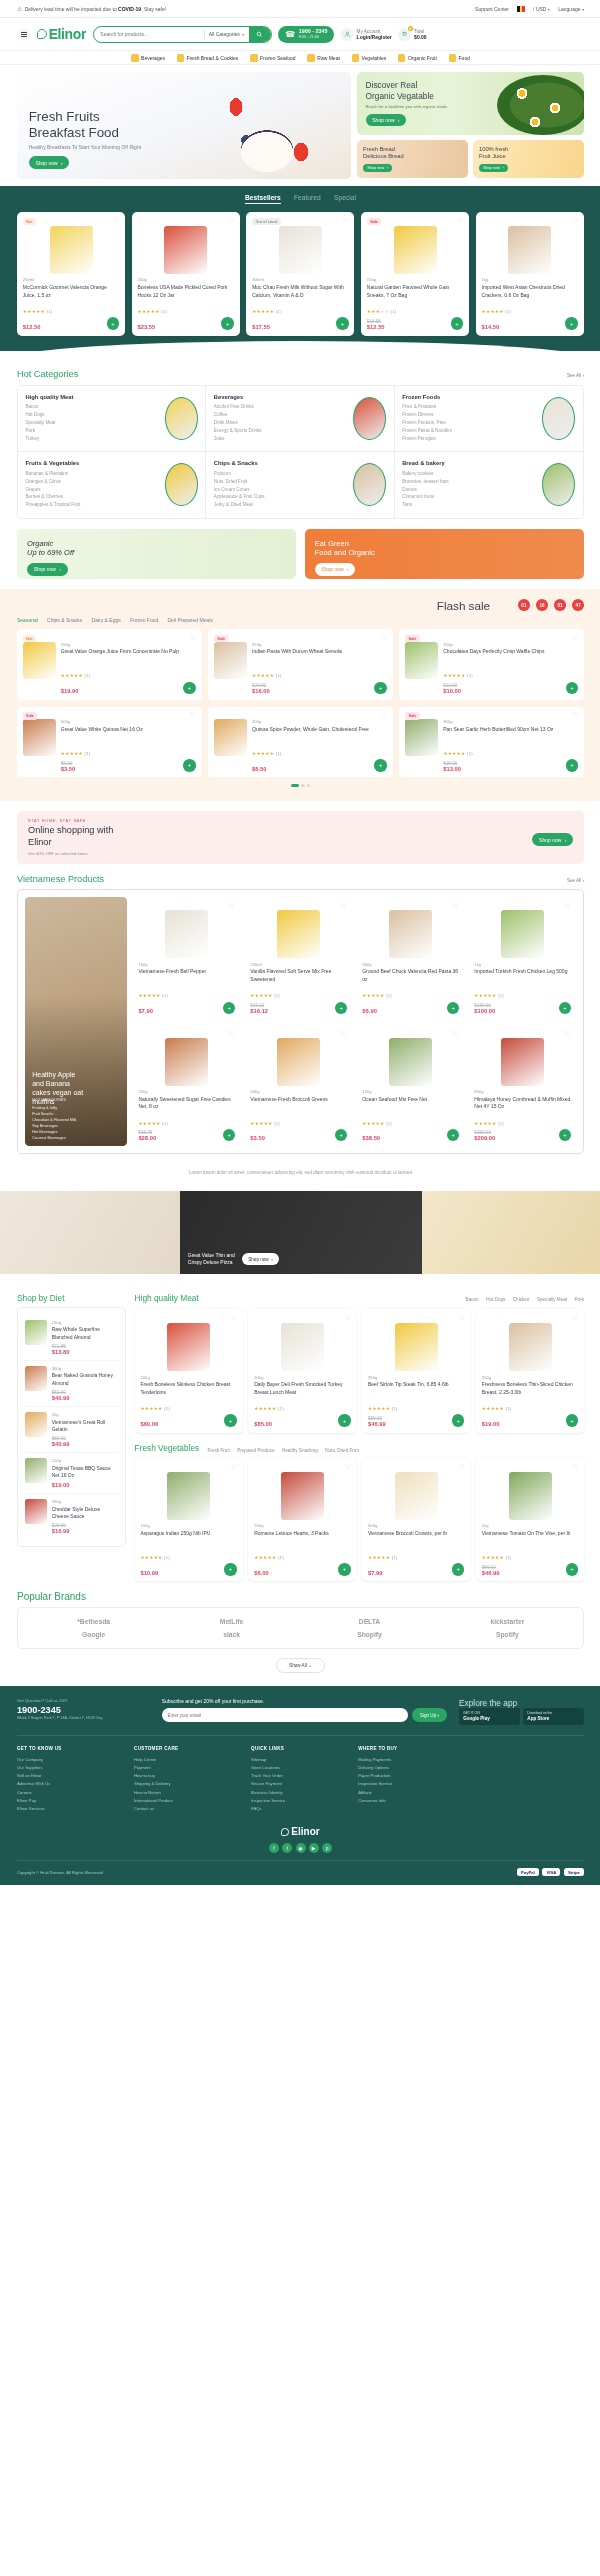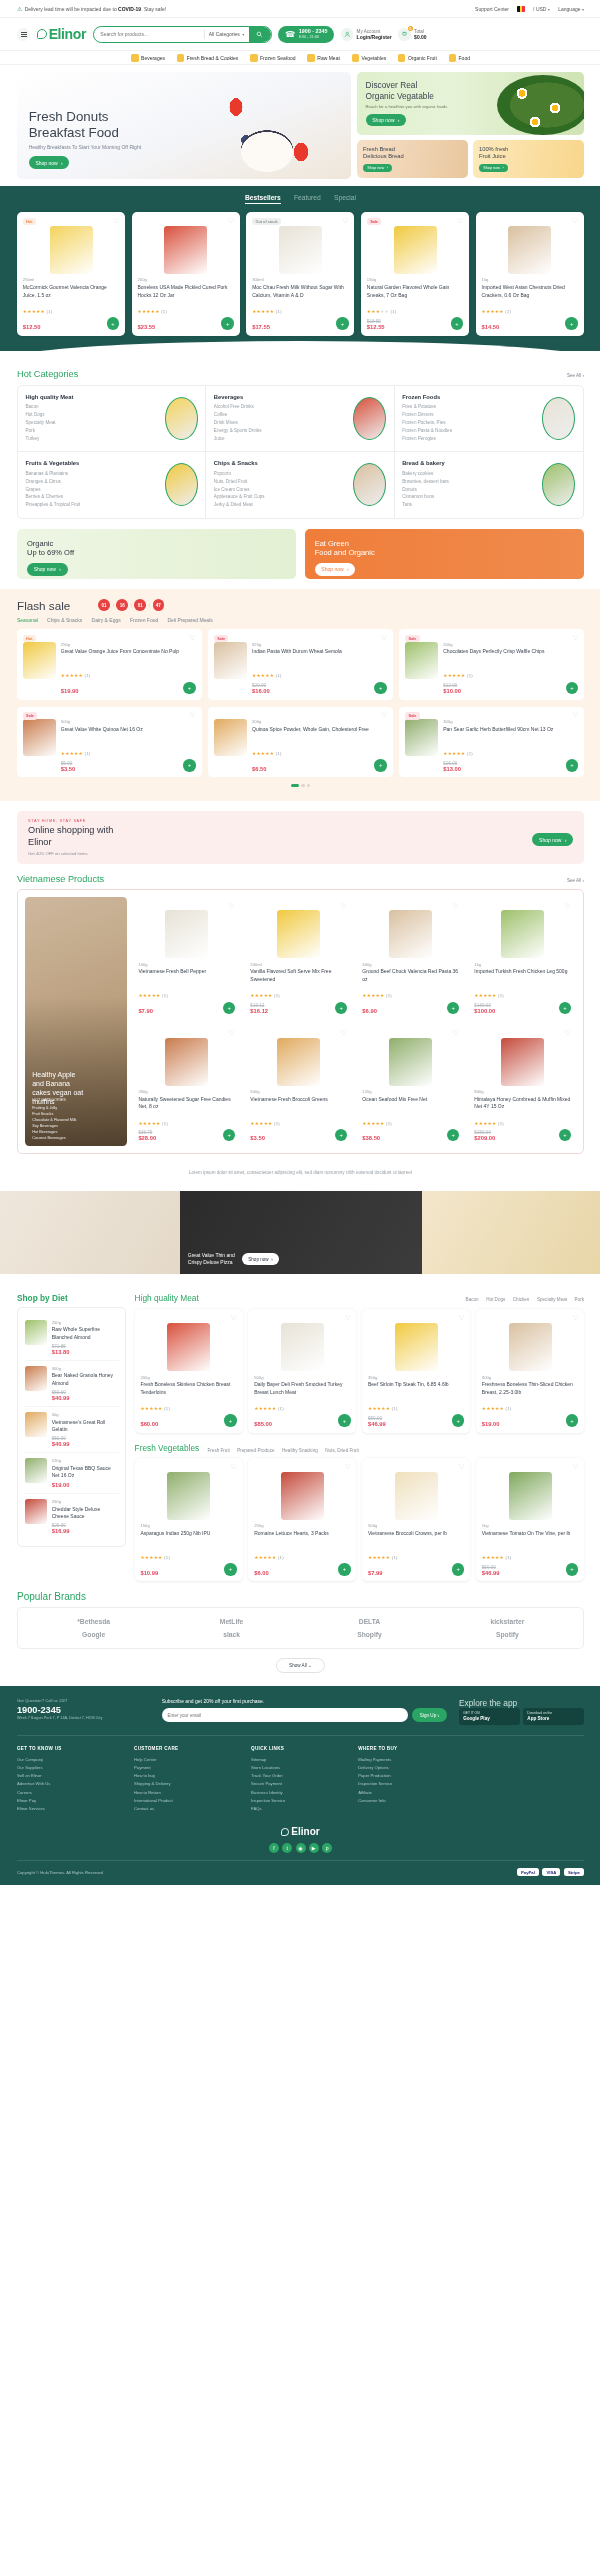--- a/index.html
+++ b/index.html
@@ -114,27 +114,27 @@
   .hcell:nth-child(3n) { border-right:0;}
   .hcell:nth-child(n+4) { border-bottom:0;}
   .hcell h4 { font-size:5.8px; color:#2c3440; margin-bottom:3.3px;}
   .hcell li { list-style:none; font-size:4.6px; color:#9aa0a6; line-height:1.72;}
   .hcell .thumb { width:33px; height:43px; border-radius:50%; border:0.8px solid #2aa563; flex:0 0 auto; align-self:center;}
 
   
   .promos { display:flex; gap:8.3px; margin:10px 0;}
   .promo { flex:1; height:50px; border-radius:5px; padding:10px; position:relative; overflow:hidden;}
   .promo h4 { font-size:7.5px; color:#2c3440; line-height:1.3; font-weight:400;}
-  .promo.a { background:linear-gradient(90deg,#eef6e4,#e3f0d3);}
+  .promo.a { background:linear-gradient(90deg,#eef6e4,#e3f0d3);font-style:italic;}
   .promo.b { background:linear-gradient(90deg,#f07d3a,#ef8b4d); }
   .promo.b h4 { color:#fff;}
 
   
   .flash { background:#fdf3e8; padding:10px 0 13.3px; margin-top:3.3px;}
-  .flash .fh { display:flex; align-items:center; justify-content:flex-start;gap:28px;}
+  .flash .fh { display:flex; align-items:center; justify-content:flex-end;gap:28px;}
   .flash h3 { font-size:11.7px; color:#3b4450; font-weight:400;}
   .timer { display:flex; align-items:center; gap:2.5px;}
   .tb { width:11.7px; height:11.7px; border-radius:50%; background:#e84141; color:#fff; font-size:4.6px; display:flex; align-items:center; justify-content:center; font-weight:700;}
   .tsep { color:#e84141; font-size:5px;}
   .ftabs { display:flex; gap:9.2px; margin:5px 0 6.7px; font-size:5px; color:#7a8290;}
   .ftabs .on { color:#2aa563;}
   .fgrid { display:grid; grid-template-columns:repeat(3,1fr); gap:6.7px;}
   .fcard { background:#fff; border-radius:4.2px; padding:5.8px; position:relative; display:flex; gap:5px;}
   .fcard .fimg { width:33px; height:37px; border-radius:3.3px; flex:0 0 auto; margin-top:6.7px;}
   .fcard .fbody { flex:1; min-width:0;}
@@ -331,21 +331,21 @@
         <span>Food</span>
       </a>
     </div>
 
   <div class="container">
     <div class="hero">
       <div class="hero-l">
         <div class="photo"></div>
         <div class="txt">
           <h2>
-            <span>Fresh Donuts</span><br><span>Breakfast Food</span>
+            <span>Fresh Fruits</span><br><span>Breakfast Food</span>
           </h2>
           <p>Healthy Breakfasts To Start Your Morning Off Right</p>
           <button class="btn-green"><span>Shop now</span> ›</button>
         </div>
       </div>
       <div class="hero-r">
         <div class="top">
           <div class="eggs"></div>
           <h3><span>Discover Real</span><br><span>Organic Vegatable</span></h3>
           <p>Reach for a healthier you with organic foods</p>
@@ -846,21 +846,21 @@
         <span class="white-btn"><span>Shop now</span> ›</span>
       </div>
     </div>
     <div class="s3"></div>
   </div>
 
   <div class="container">
     <div class="twocol">
       <div class="sbd">
         <div class="sec-head" style="margin-bottom:4.2px;">
-          <h3 style="font-size:8.3px;font-weight:bold;">Shop by Diet</h3>
+          <h3 style="font-size:8.3px;">Shop by Diet</h3>
         </div>
         <div class="sbdbox" id="diet-box">
             <div class="dietrow">
      <div class="dthumb" style="background:linear-gradient(150deg,#9dc06a,#fff)"></div>
      <div>
                 <div class="unit">250g</div>
      <div class="pname" style="min-height:0">Raw Whole Superfine Blanched Almond</div>
      <div class="old">$71.85</div>
      <div class="price">$13.80</div>
               </div>

